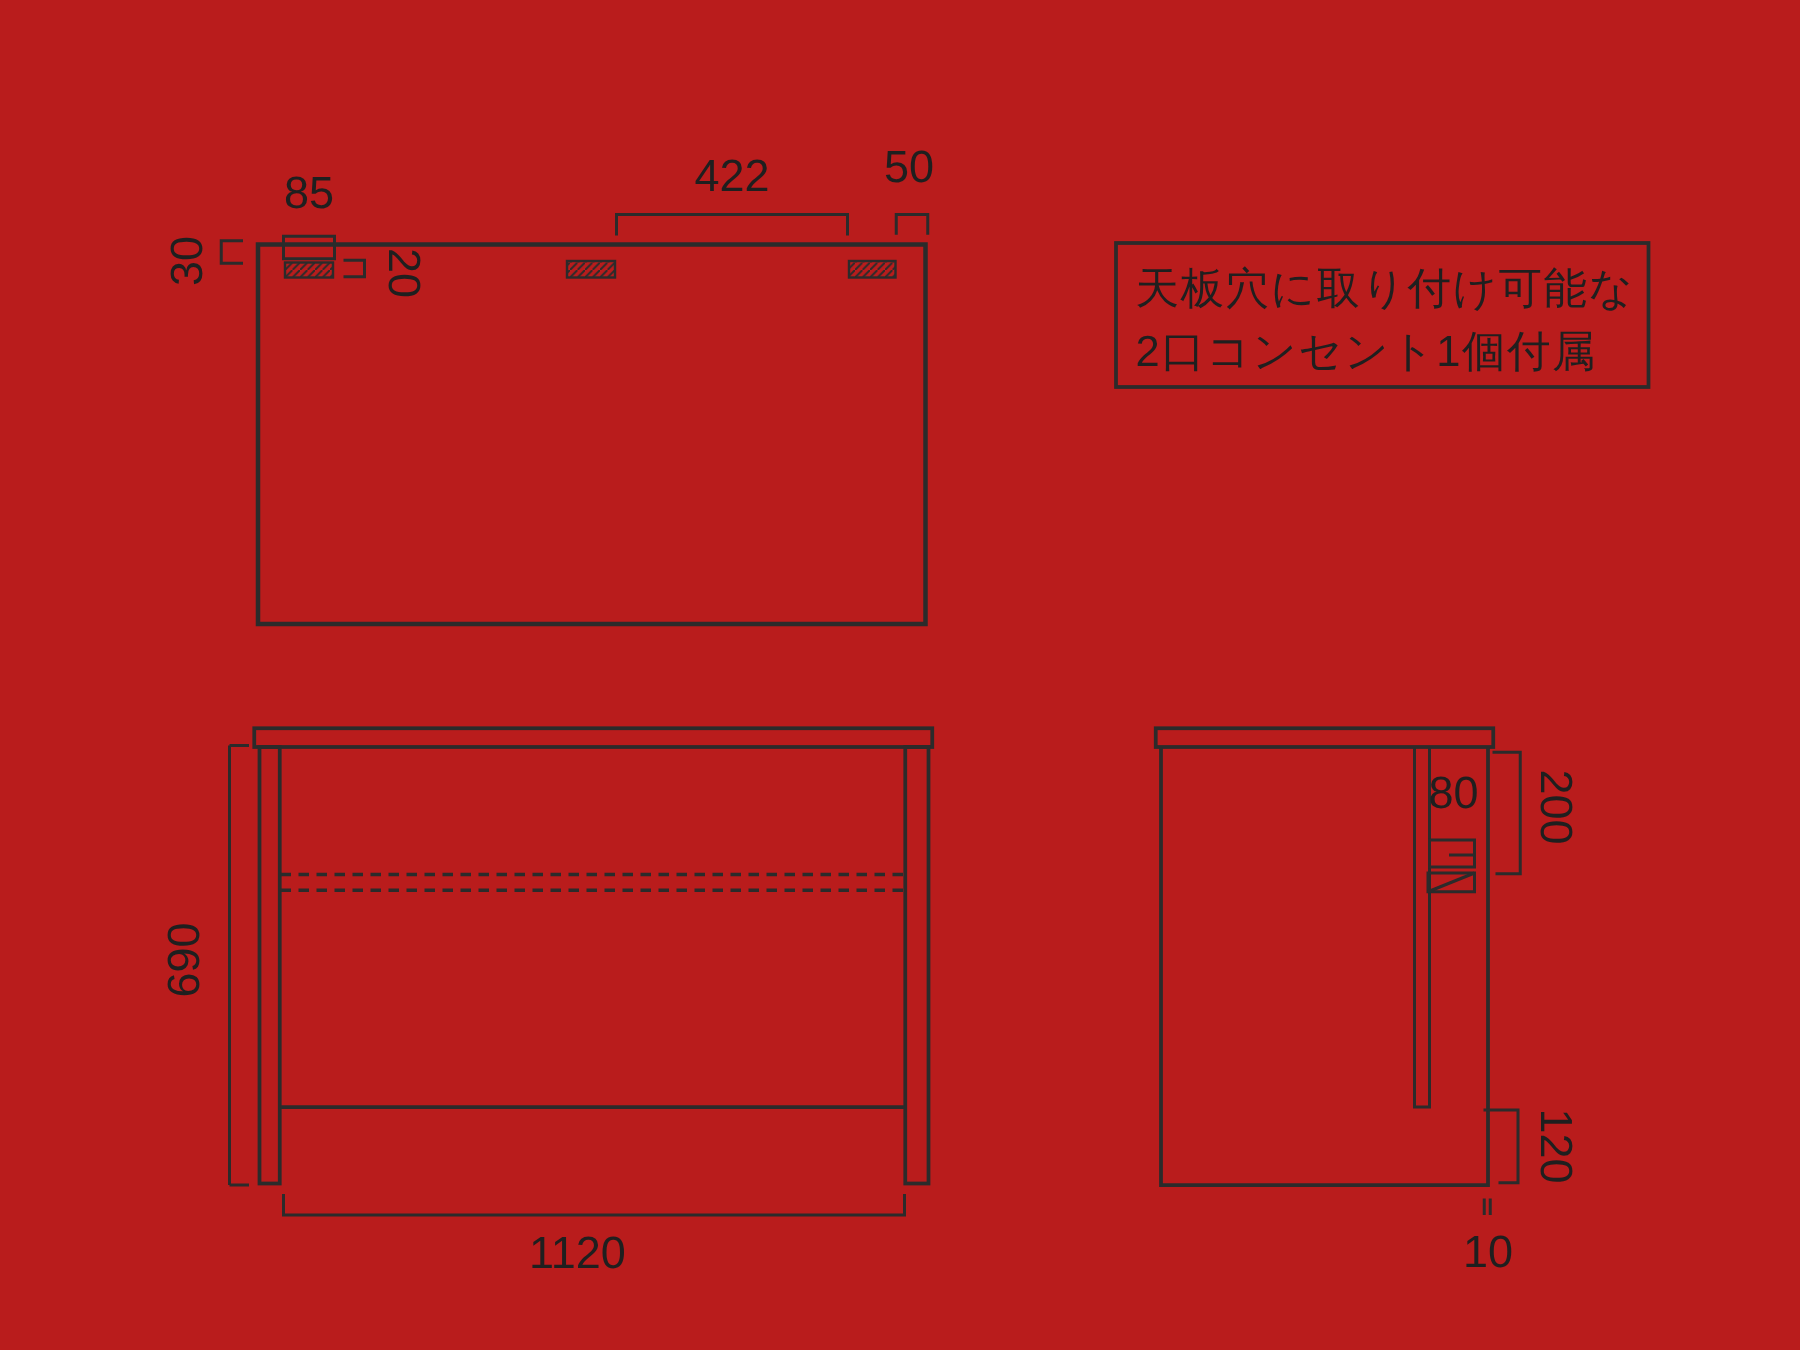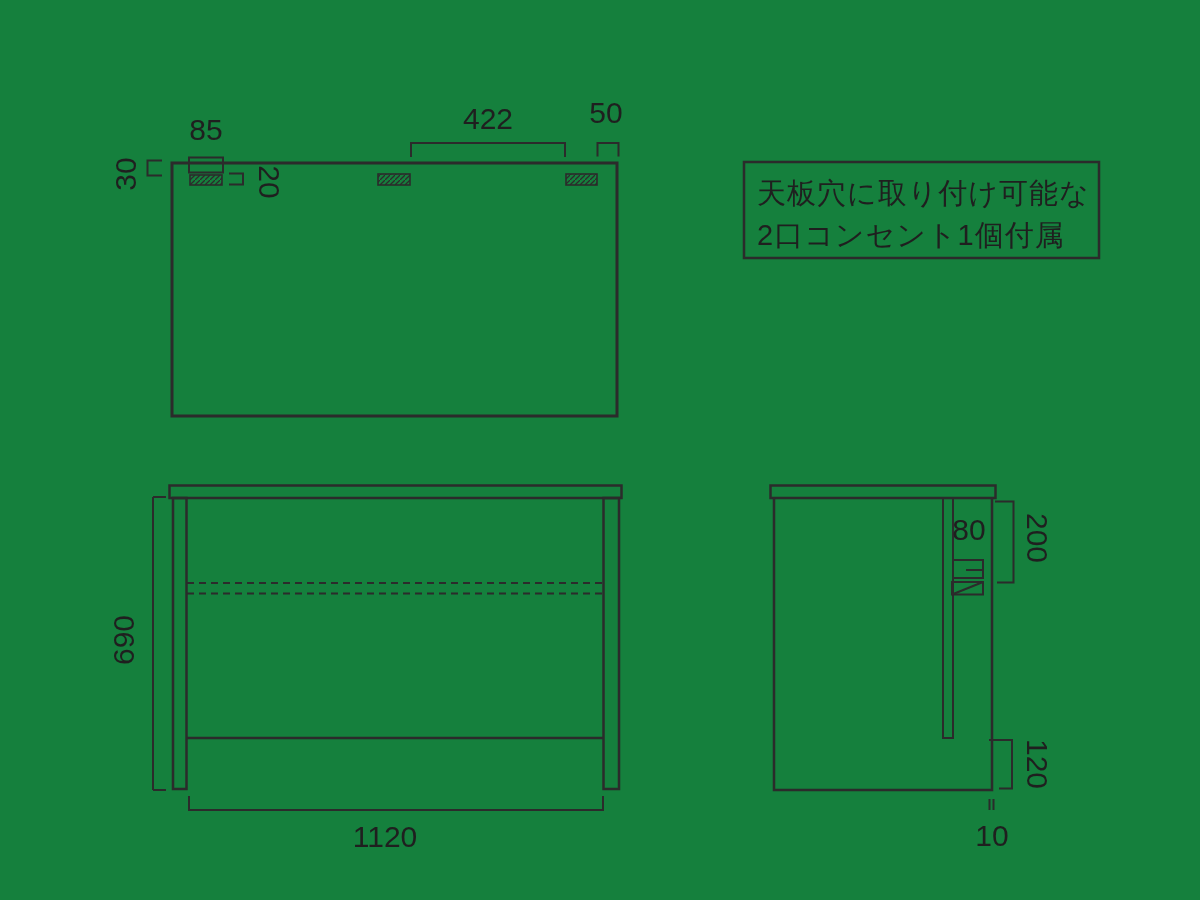--- a/index.html
+++ b/index.html
@@ -1,16 +1,16 @@
 <!DOCTYPE html>
 <html><head>
 <meta charset="utf-8">
 <style>
   html,body{margin:0;padding:0;background:#ffffff;}
-  .stage{width:1200px;height:900px;background:#15803d;position:relative;overflow:hidden;text-align:right;}
+  .stage{width:1200px;height:900px;background:#b91c1c;position:relative;overflow:hidden;text-align:right;}
   svg{display:block;}
   text{font-family:"Liberation Sans","DejaVu Sans",sans-serif;fill:#1f1f1f;}
   .dim{font-size:30px;}
   .note-text{font-size:29px;letter-spacing:1px;}
   .struct{stroke:#2b2b2b;fill:none;stroke-width:2.5;}
   .struct-bold{stroke:#2b2b2b;fill:none;stroke-width:3;}
   .thin{stroke:#2b2b2b;fill:none;stroke-width:2;}
   .dash{stroke:#2b2b2b;fill:none;stroke-width:2.2;stroke-dasharray:7 5;}
   .hatchrect{fill:url(#hatchPattern);stroke:#2b2b2b;stroke-width:1.6;}
 </style>

